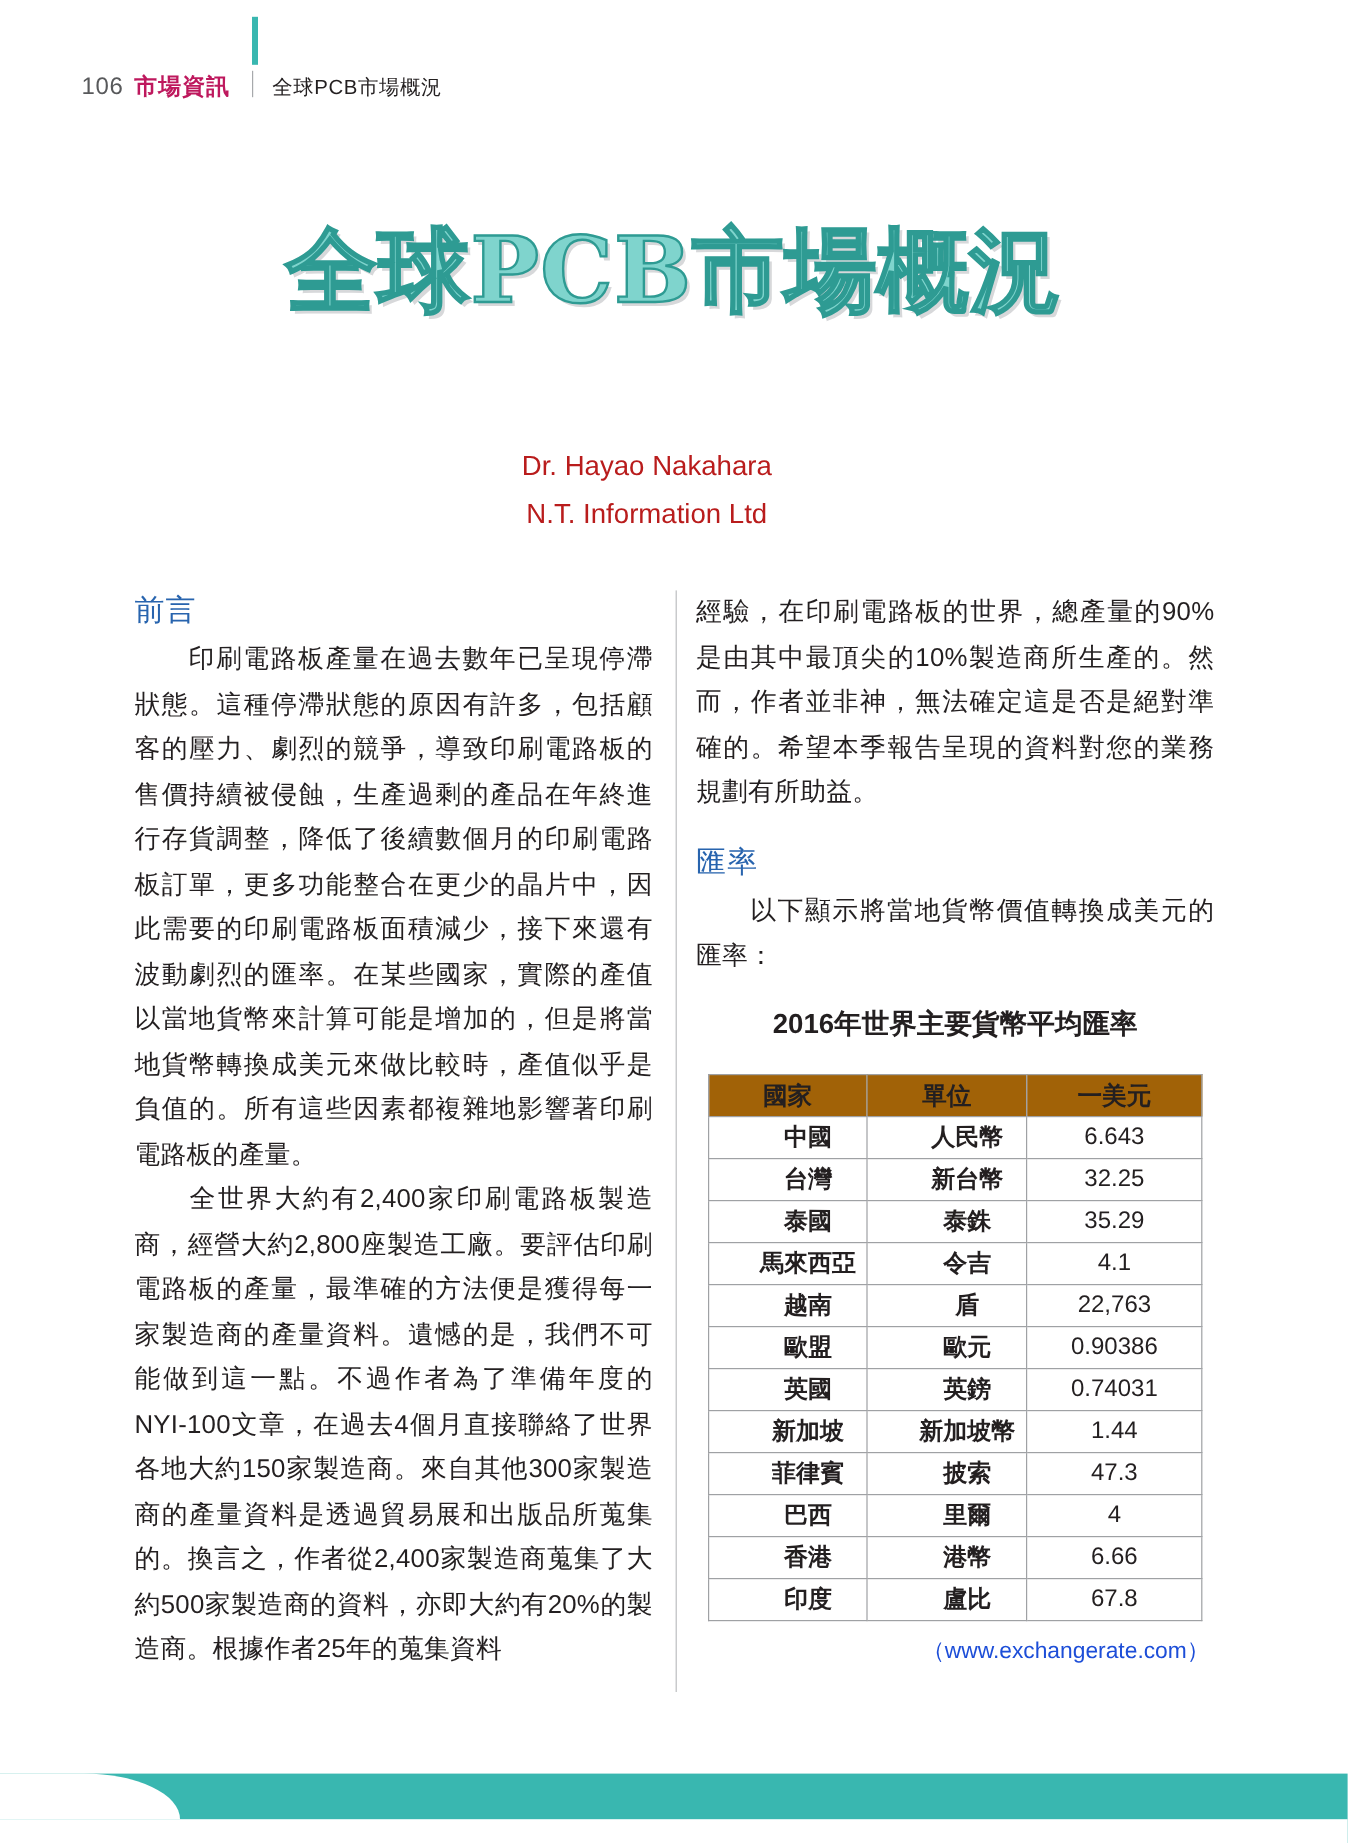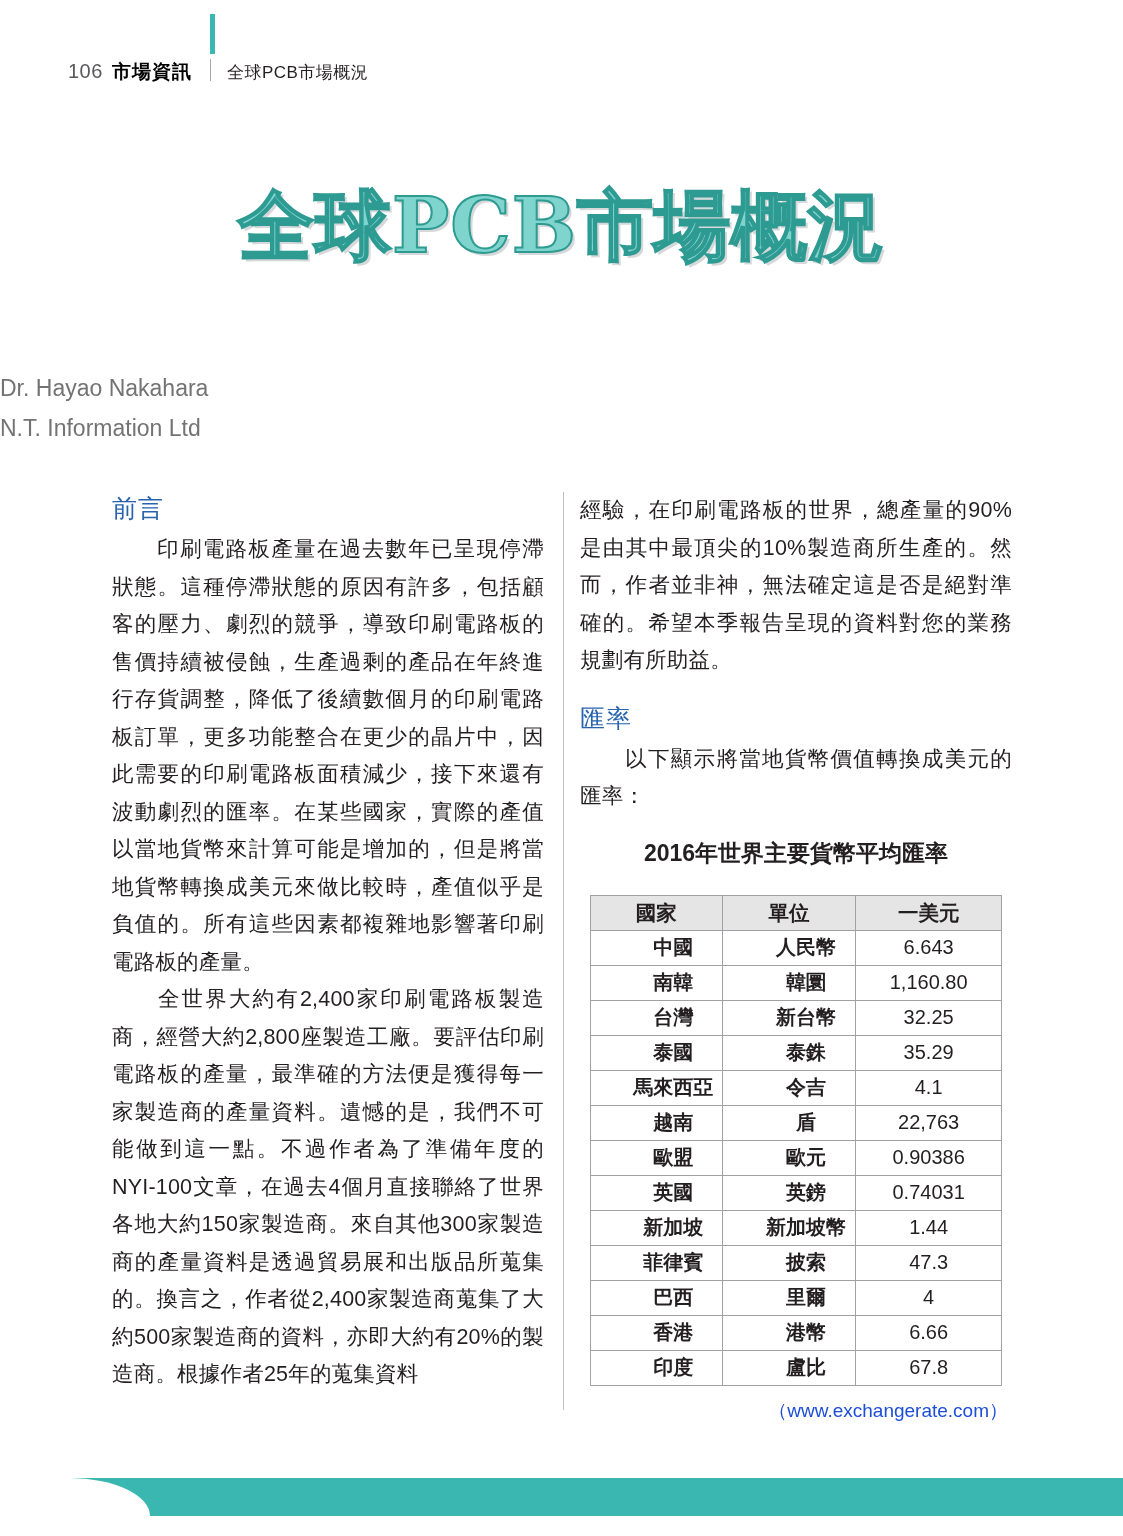--- a/index.html
+++ b/index.html
@@ -40,21 +40,21 @@
     align-items: baseline;
     font-size: 19px;
   }
   .page-num {
     color: #58595b;
     font-size: 20px;
     margin-right: 9px;
     letter-spacing: 0.5px;
   }
   .section-label {
-    color: #000000;
+    color: #be185d;
     font-weight: bold;
     font-size: 19px;
     letter-spacing: 1px;
   }
   .header-divider {
     display: inline-block;
     width: 1px;
     height: 22px;
     background: #a7a9ac;
     margin: 0 16px 0 18px;
@@ -82,24 +82,25 @@
     -webkit-text-stroke: 2px #2e9b93;
     text-shadow: 3px 3px 0 #d7d8da;
   }
 
   
   .byline {
     position: absolute;
     top: 368px;
     left: 0;
     width: 1008px;
-    text-align: left;
+    text-align: center;
     font-size: 23px;
     line-height: 40px;
-    color: #737373;
+    color: #b91c1c;
+    padding-left: 35px;
   }
 
   
   .col {
     position: absolute;
     top: 492px;
     width: 432px;
   }
   .col-left { left: 112px; }
   .col-right { left: 580px; }
@@ -148,21 +149,21 @@
     font-size: 20px;
   }
   table.rates th,
   table.rates td {
     border: 1px solid #9fa1a4;
     text-align: center;
     height: 34px;
     padding: 0 2px;
   }
   table.rates th {
-    background: #e5e5e5;
+    background: #a16207;
     font-weight: bold;
     font-size: 20.5px;
   }
   table.rates td.country,
   table.rates td.unit {
     font-weight: bold;
     padding-left: 36px;
   }
   table.rates col.c1 { width: 132px; }
   table.rates col.c2 { width: 134px; }
@@ -251,25 +252,20 @@
         <th>一美元</th>
       </tr>
     </thead>
     <tbody>
       <tr>
         <td class="country">中國</td>
         <td class="unit">人民幣</td>
         <td>6.643</td>
       </tr>
       <tr>
-        <td class="country">南韓</td>
-        <td class="unit">韓圜</td>
-        <td>1,160.80</td>
-      </tr>
-      <tr>
         <td class="country">台灣</td>
         <td class="unit">新台幣</td>
         <td>32.25</td>
       </tr>
       <tr>
         <td class="country">泰國</td>
         <td class="unit">泰銖</td>
         <td>35.29</td>
       </tr>
       <tr>

